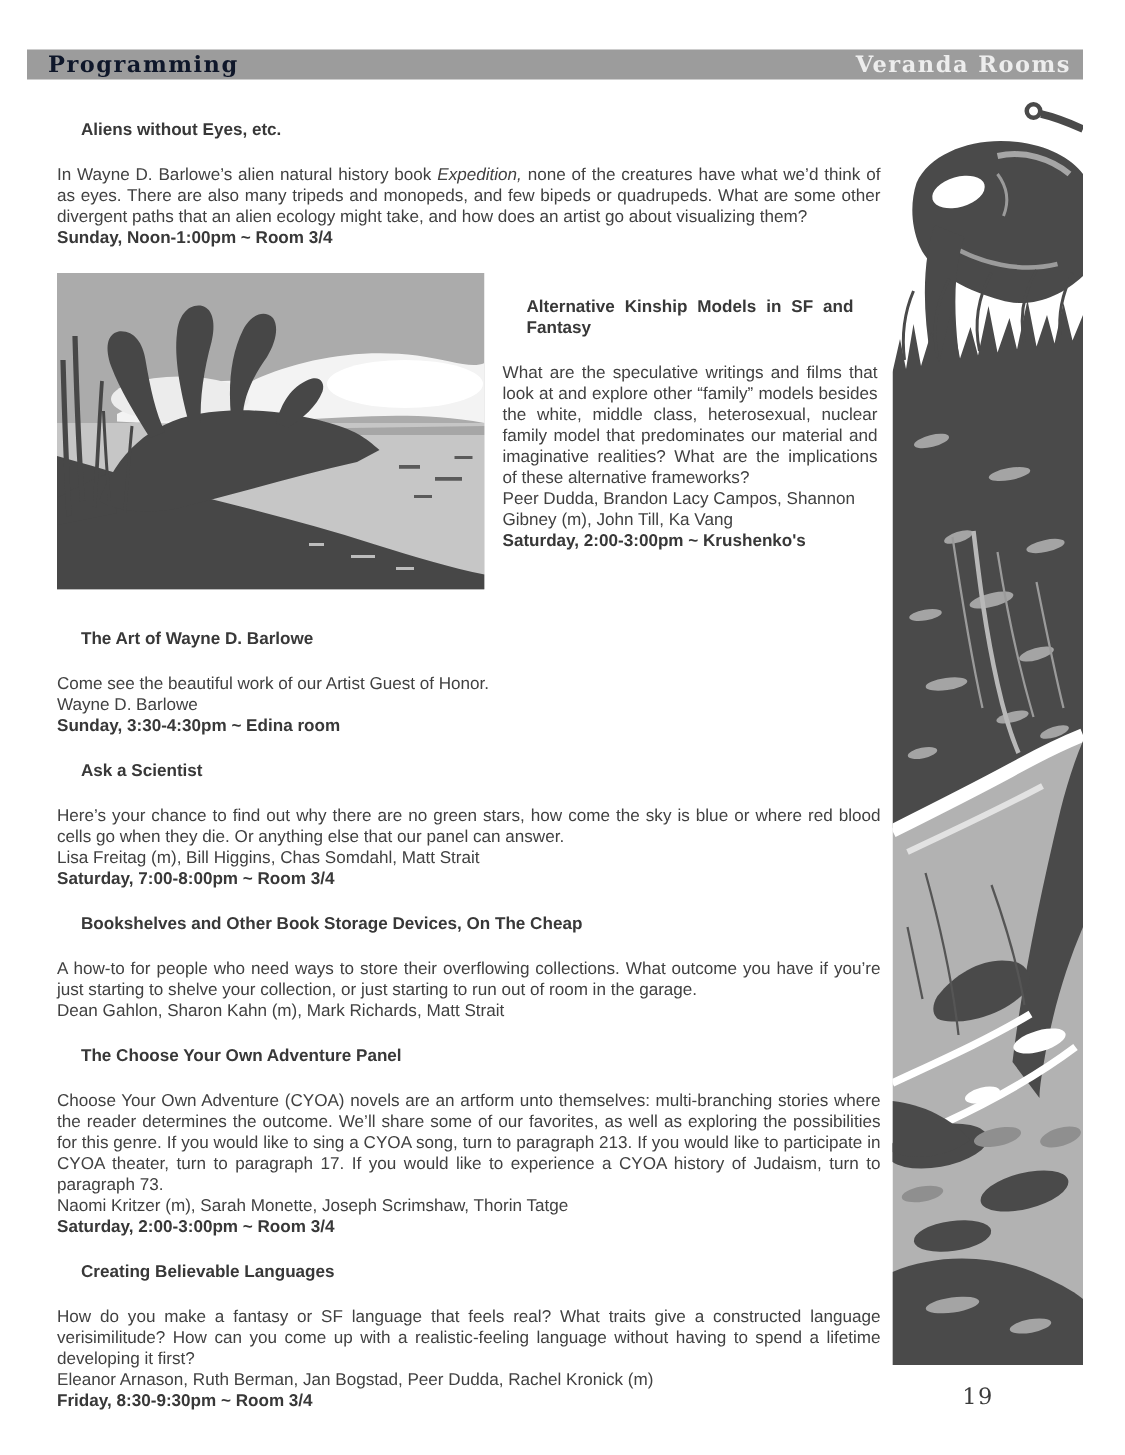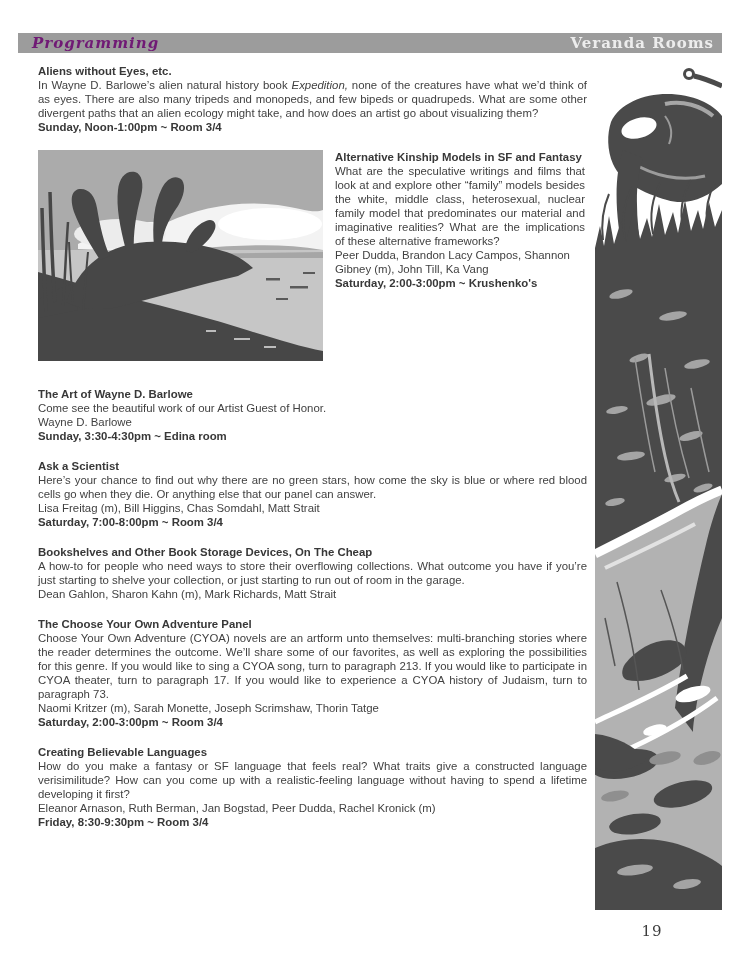--- a/index.html
+++ b/index.html
@@ -7,29 +7,29 @@
     position:relative;width:750px;height:970px;background:#ffffff;overflow:hidden;
     font-family:"Liberation Sans",sans-serif;color:#414141;
   }
   
   .header-bar{
     position:absolute;left:18px;top:33px;width:704px;height:20px;background:#9c9c9c;
     display:flex;justify-content:space-between;align-items:center;
     padding:0 8px 0 14px;box-sizing:border-box;
     font-family:"DejaVu Serif",serif;font-size:15px;letter-spacing:1px;
   }
-  .header-left{color:#701a75;font-weight:bold;font-style:italic;}
+  .header-left{color:#0f172a;font-weight:bold;}
   .header-right{color:#ededed;font-weight:bold;}
   
   .content{
     position:absolute;left:38px;top:64px;width:549px;
     font-size:11.4px;line-height:14px;
   }
   .session{margin:0 0 16px 0;}
-  .session h3{margin:0;font-size:11.4px;line-height:14px;font-weight:bold;color:#383838;}
+  .session h3{margin:16px;font-size:11.4px;line-height:14px;font-weight:bold;color:#383838;}
   .session p{margin:0;}
   .desc{text-align:justify;}
   .time{font-weight:bold;color:#383838;}
   .media-row{display:flex;gap:12px;margin-bottom:26px;}
   .inline-art{width:285px;height:211px;flex:none;display:block;}
   .media-col{width:250px;}
   .media-col .desc{text-align:justify;}
   .media-col h3{text-align:justify;}
   
   .sidebar-art{position:absolute;left:595px;top:58px;width:127px;height:852px;display:block;}

